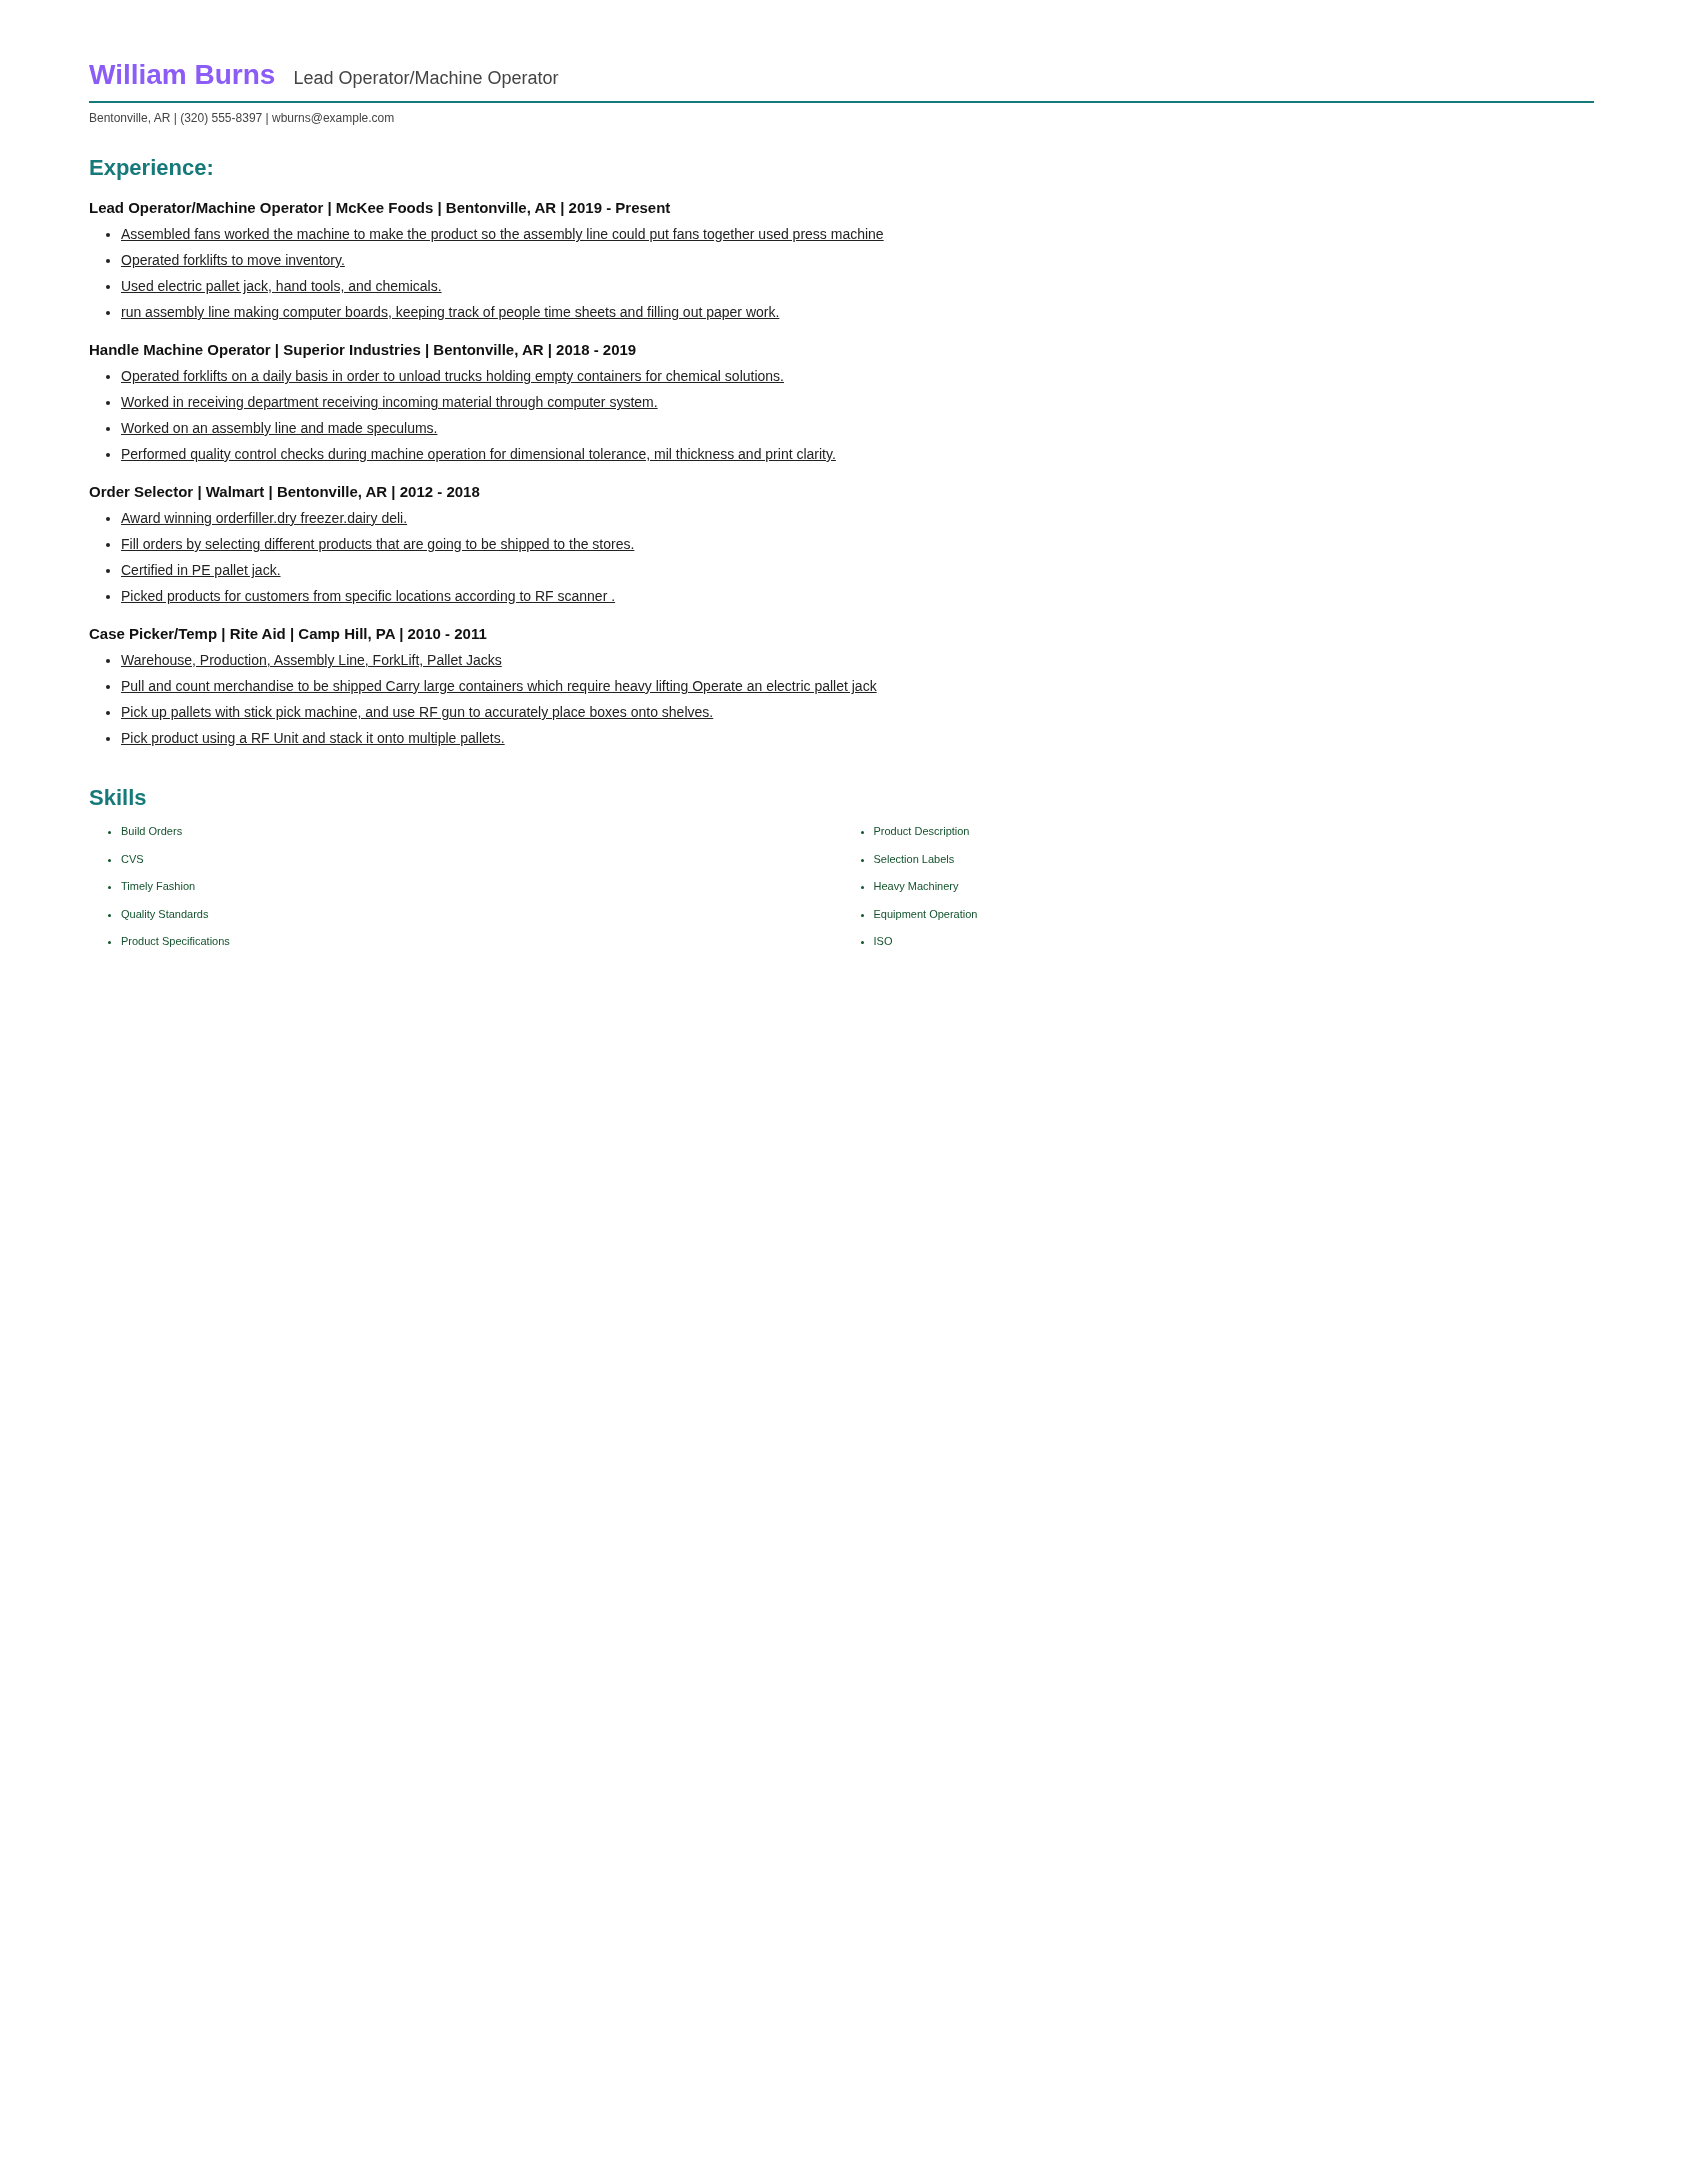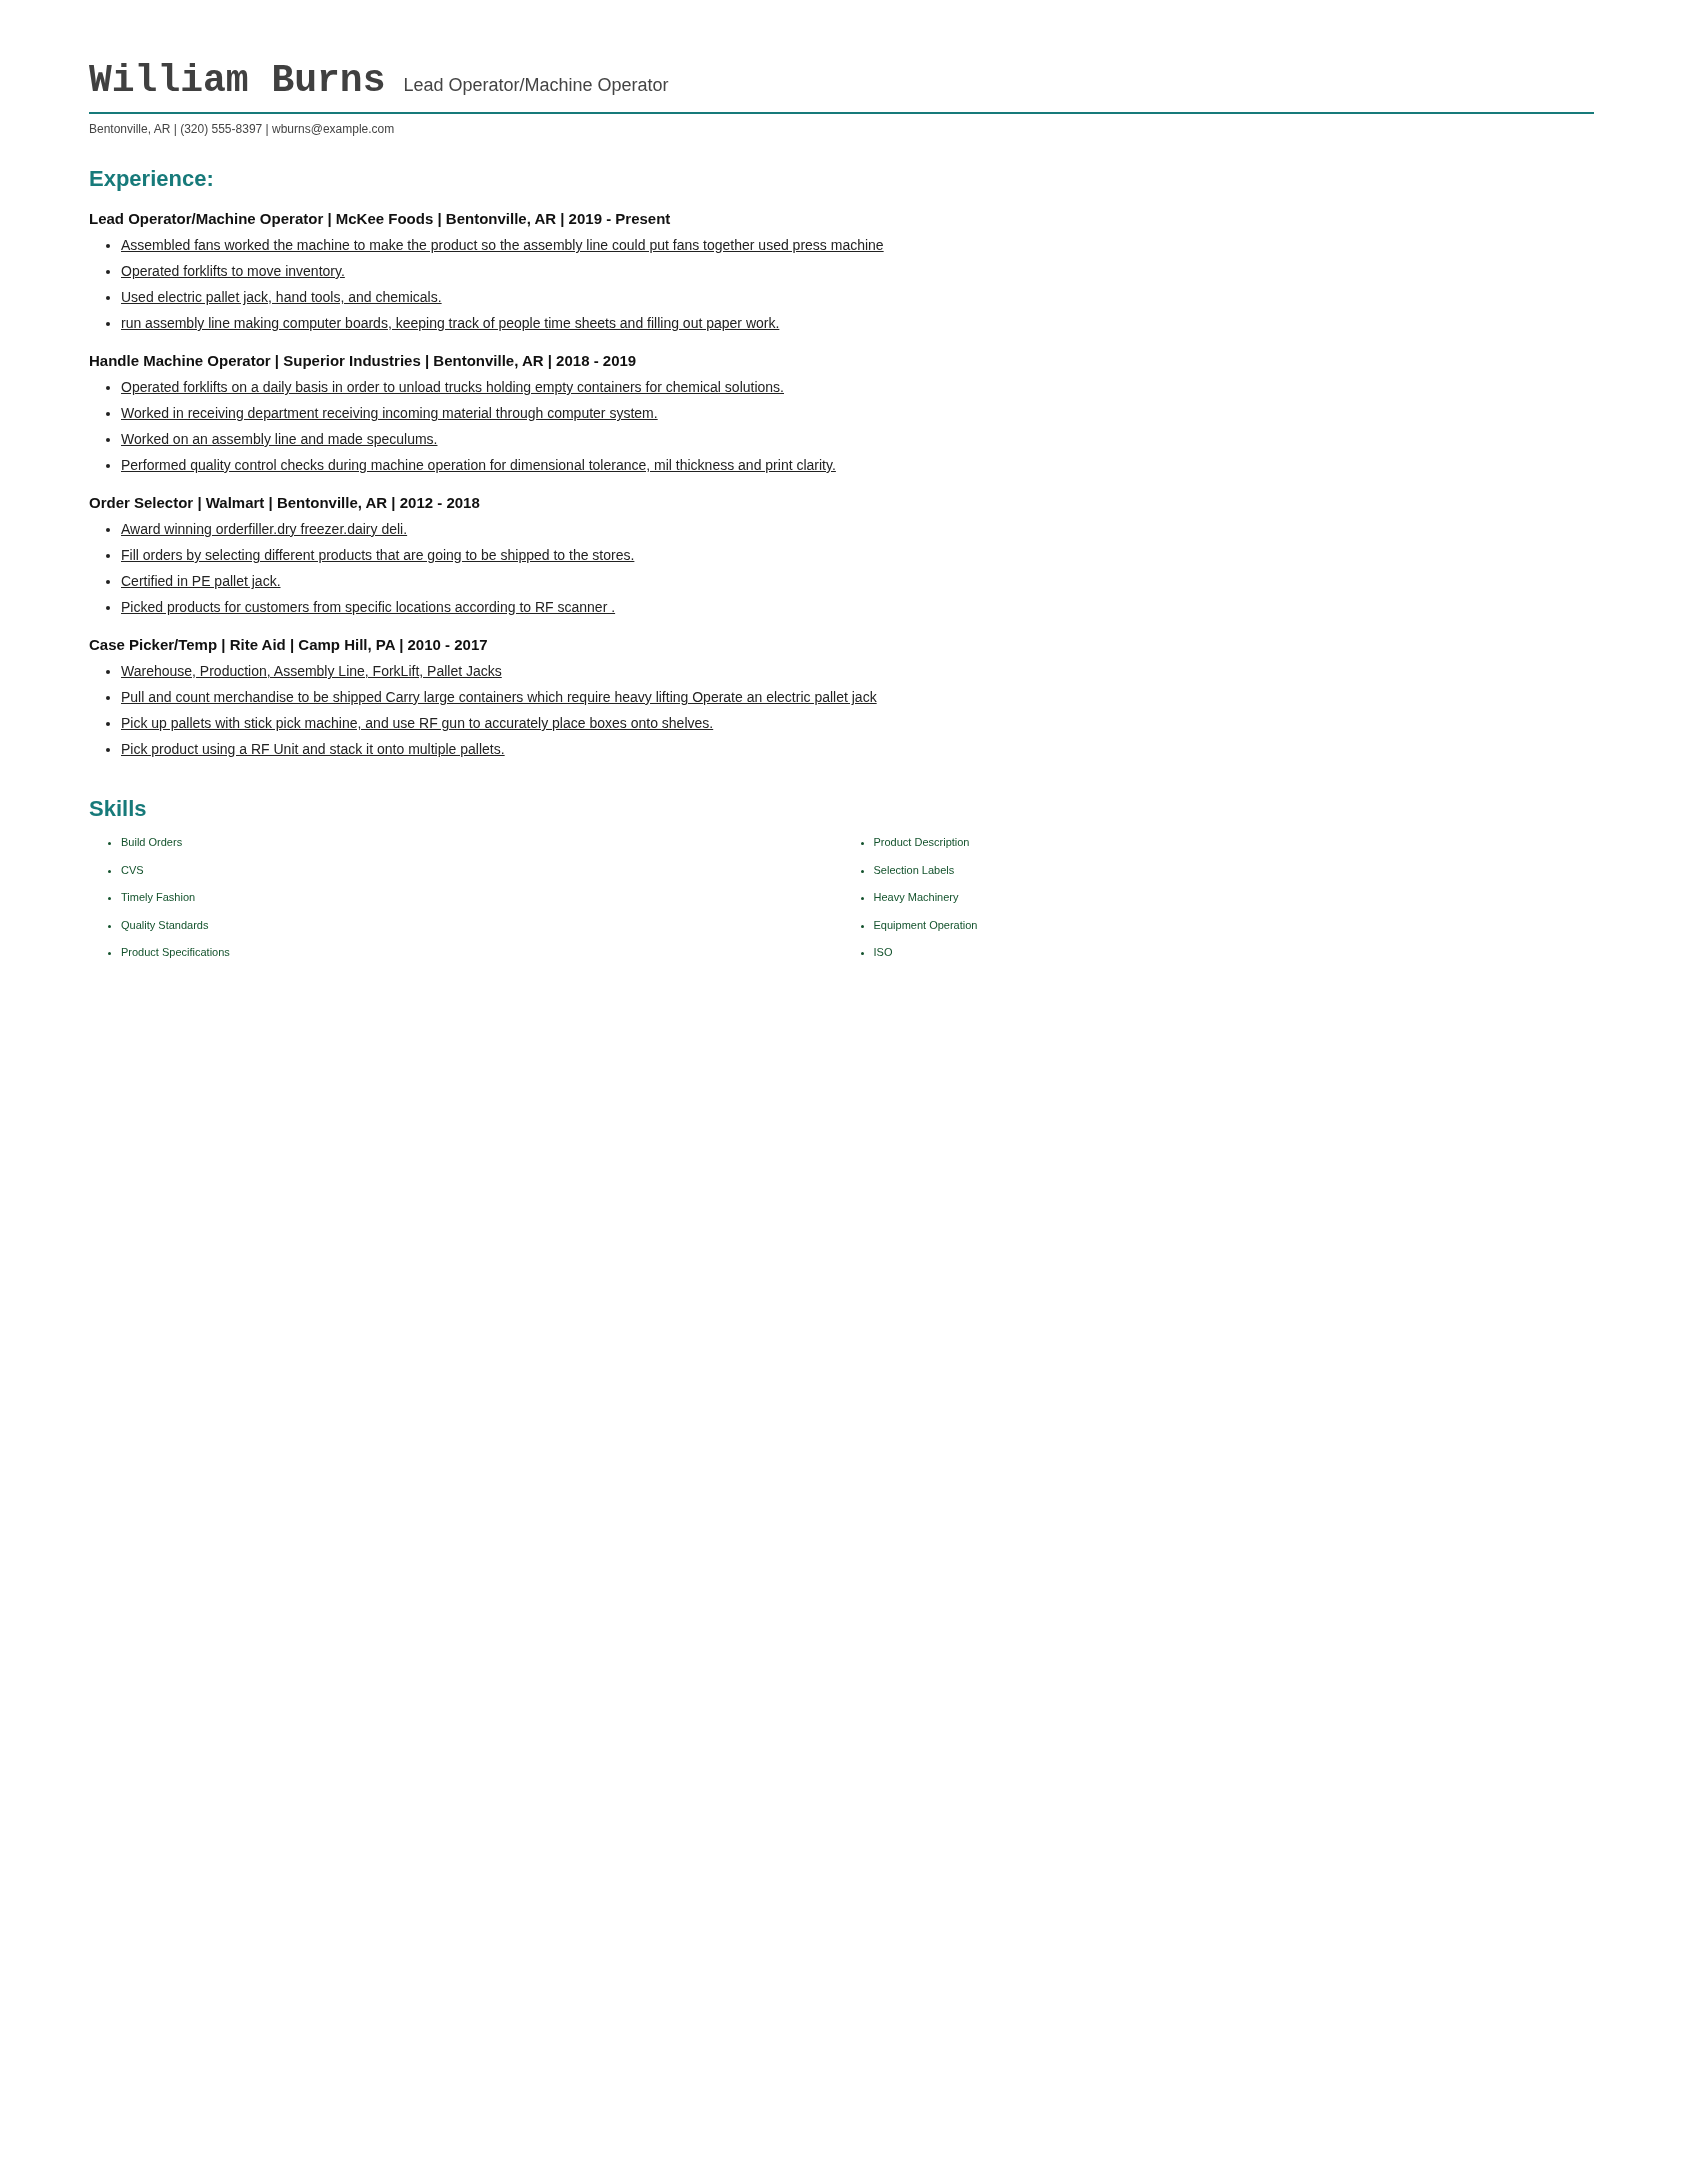--- a/index.html
+++ b/index.html
@@ -6,25 +6,24 @@
     body {
       font-family: Arial, sans-serif;
       font-size: 15px;
       color: #222;
       background: #fff;
       width: 1683px;
       min-height: 2178px;
       padding: 59px 89px;
     }
     .header-name {
-      font-size: 38px;
+      font-size: 28px;
       font-weight: bold;
-      color: #404040;
+      color: #8b5cf6;
       display: inline;
-      font-family: Liberation Mono, monospace;
     }
     .header-title {
       font-size: 18px;
       color: #444;
       margin-left: 18px;
       font-weight: normal;
     }
     .header-row {
       display: flex;
       align-items: baseline;
@@ -117,21 +116,21 @@
 </ul>
 
 <div class="job-title">Order Selector | Walmart | Bentonville, AR | 2012 - 2018</div>
 <ul class="bullets">
   <li>Award winning orderfiller.dry freezer.dairy deli.</li>
   <li>Fill orders by selecting different products that are going to be shipped to the stores.</li>
   <li>Certified in PE pallet jack.</li>
   <li>Picked products for customers from specific locations according to RF scanner .</li>
 </ul>
 
-<div class="job-title">Case Picker/Temp | Rite Aid | Camp Hill, PA | 2010 - 2017</div>
+<div class="job-title">Case Picker/Temp | Rite Aid | Camp Hill, PA | 2010 - 2011</div>
 <ul class="bullets">
   <li>Warehouse, Production, Assembly Line, ForkLift, Pallet Jacks</li>
   <li>Pull and count merchandise to be shipped Carry large containers which require heavy lifting Operate an electric pallet jack</li>
   <li>Pick up pallets with stick pick machine, and use RF gun to accurately place boxes onto shelves.</li>
   <li>Pick product using a RF Unit and stack it onto multiple pallets.</li>
 </ul>
 
 <div class="skills-section">
   <div class="section-title">Skills</div>
   <div class="skills-columns">

